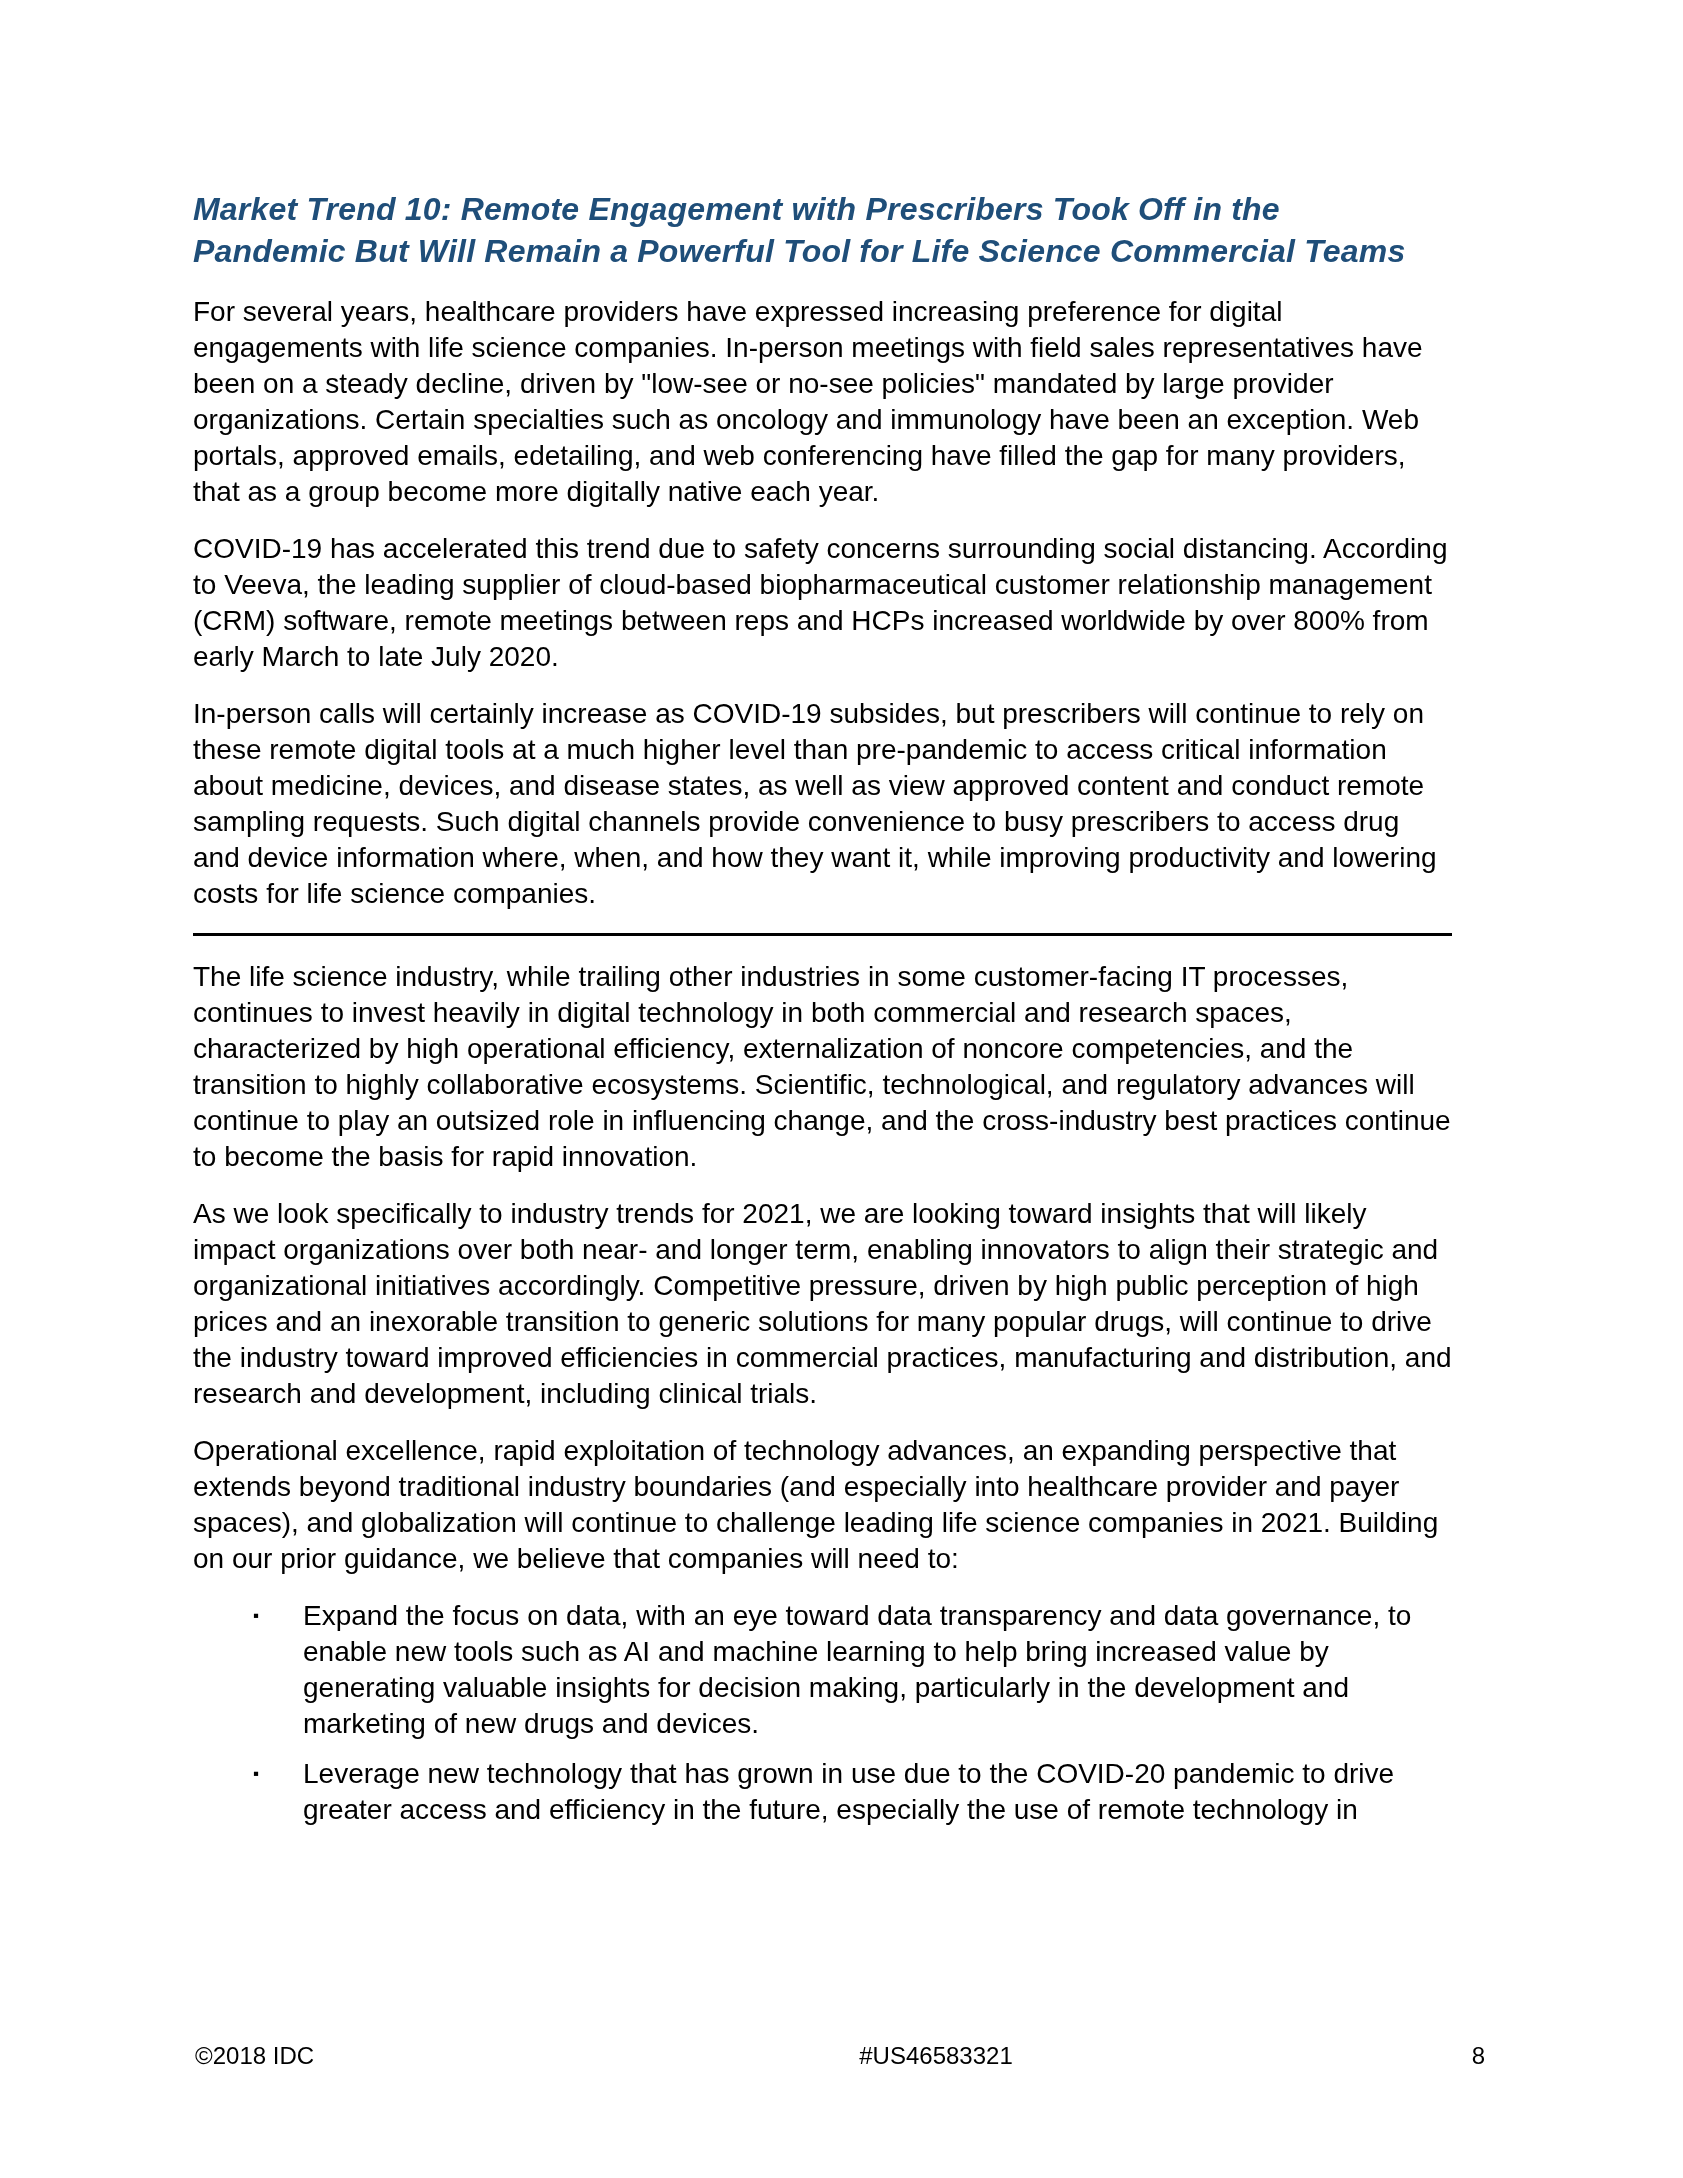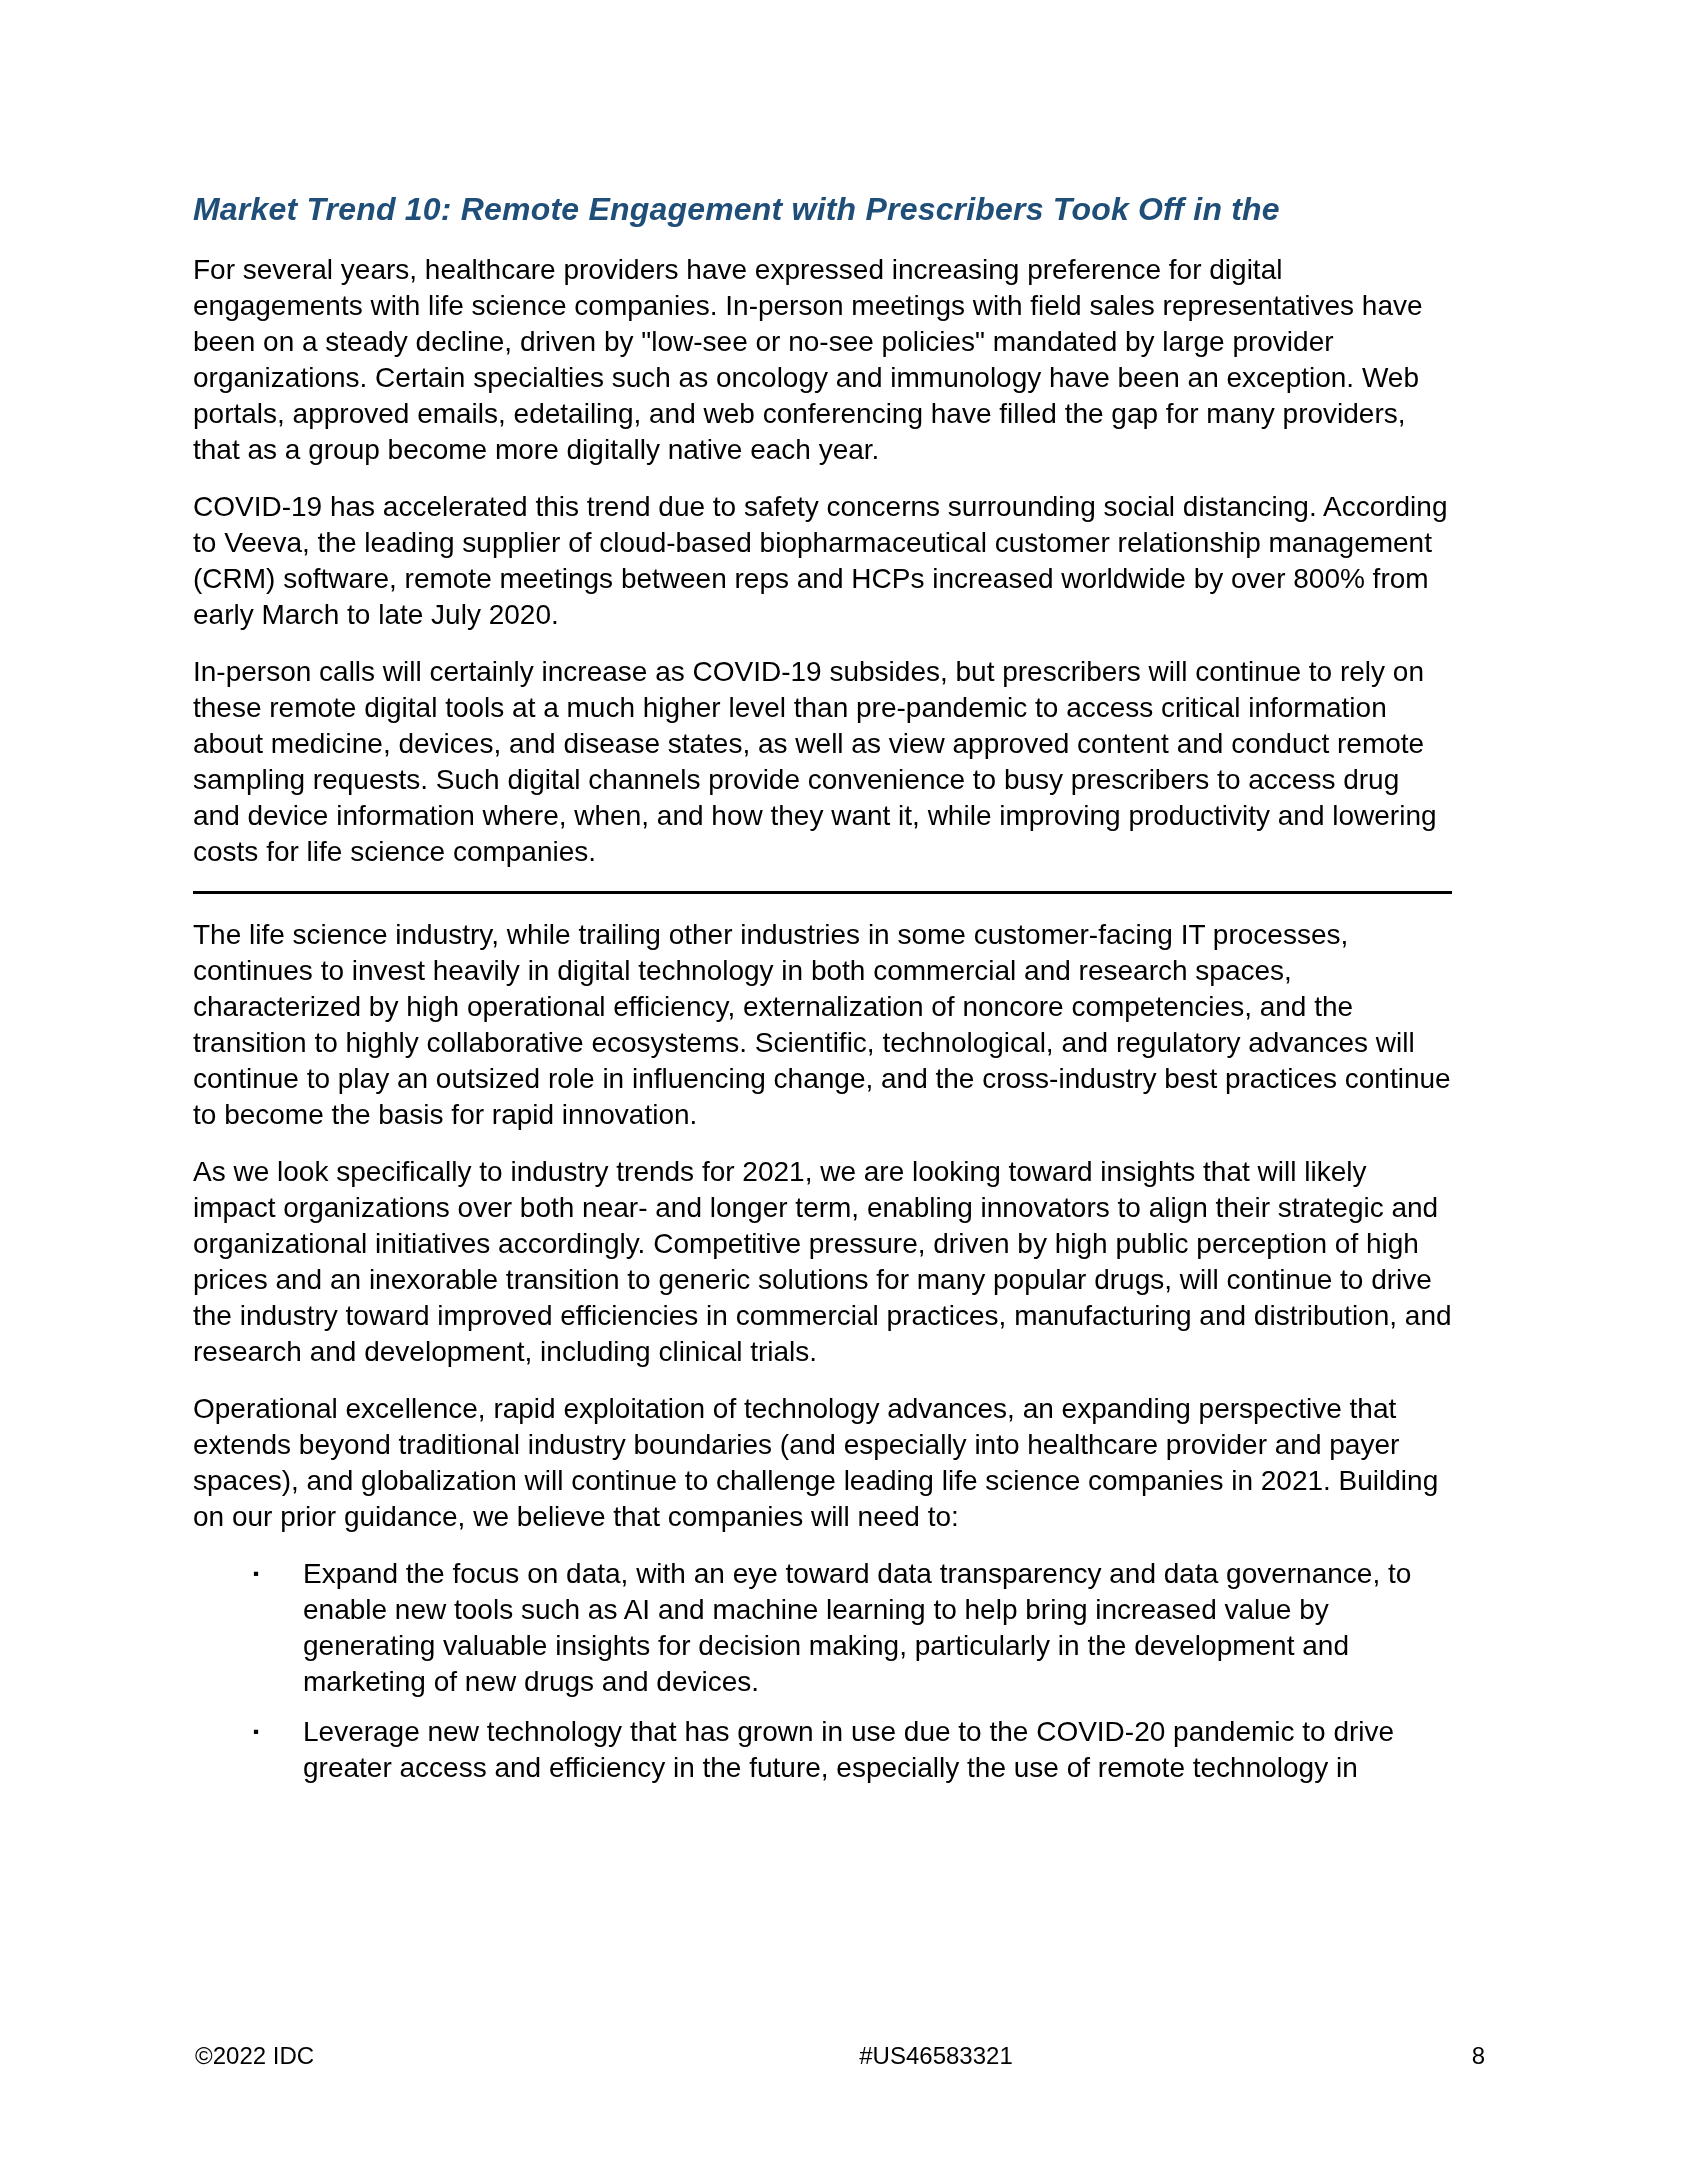--- a/index.html
+++ b/index.html
@@ -77,20 +77,21 @@
   .footer-right { right: 198px; text-align: right; }
 </style>
 </head>
 <body>
 
 <div class="page">
   <div class="content">
 
     <h1 class="doc-title">
       <span class="t-line">Market Trend 10: Remote Engagement with Prescribers Took Off in the</span>
+      <span class="t-line">Pandemic But Will Remain a Powerful Tool for Life Science Commercial Teams</span>
     </h1>
 
     <p class="body-para">For several years, healthcare providers have expressed increasing preference for digital engagements with life science companies. In-person meetings with field sales representatives have been on a steady decline, driven by "low-see or no-see policies" mandated by large provider organizations. Certain specialties such as oncology and immunology have been an exception. Web portals, approved emails, edetailing, and web conferencing have filled the gap for many providers, that as a group become more digitally native each year.</p>
     <p class="body-para">COVID-19 has accelerated this trend due to safety concerns surrounding social distancing. According to Veeva, the leading supplier of cloud-based biopharmaceutical customer relationship management (CRM) software, remote meetings between reps and HCPs increased worldwide by over 800% from early March to late July 2020.</p>
     <p class="body-para">In-person calls will certainly increase as COVID-19 subsides, but prescribers will continue to rely on these remote digital tools at a much higher level than pre-pandemic to access critical information about medicine, devices, and disease states, as well as view approved content and conduct remote sampling requests. Such digital channels provide convenience to busy prescribers to access drug and device information where, when, and how they want it, while improving productivity and lowering costs for life science companies.</p>
 
     <hr class="rule">
 
     <p class="body-para">The life science industry, while trailing other industries in some customer-facing IT processes, continues to invest heavily in digital technology in both commercial and research spaces, characterized by high operational efficiency, externalization of noncore competencies, and the transition to highly collaborative ecosystems. Scientific, technological, and regulatory advances will continue to play an outsized role in influencing change, and the cross-industry best practices continue to become the basis for rapid innovation.</p>
     <p class="body-para">As we look specifically to industry trends for 2021, we are looking toward insights that will likely impact organizations over both near- and longer term, enabling innovators to align their strategic and organizational initiatives accordingly. Competitive pressure, driven by high public perception of high prices and an inexorable transition to generic solutions for many popular drugs, will continue to drive the industry toward improved efficiencies in commercial practices, manufacturing and distribution, and research and development, including clinical trials.</p>
@@ -100,17 +101,17 @@
       <span class="bullet-marker">▪</span>
       <span class="bullet-text">Expand the focus on data, with an eye toward data transparency and data governance, to enable new tools such as AI and machine learning to help bring increased value by generating valuable insights for decision making, particularly in the development and marketing of new drugs and devices.</span>
     </div>
     <div class="bullet-item">
       <span class="bullet-marker">▪</span>
       <span class="bullet-text">Leverage new technology that has grown in use due to the COVID-20 pandemic to drive greater access and efficiency in the future, especially the use of remote technology in</span>
     </div>
 
   </div>
 
-  <span class="footer-left">©2022 IDC</span>
+  <span class="footer-left">©2018 IDC</span>
   <span class="footer-center">#US46583321</span>
   <span class="footer-right">8</span>
 </div>
 
 
 </body></html>

